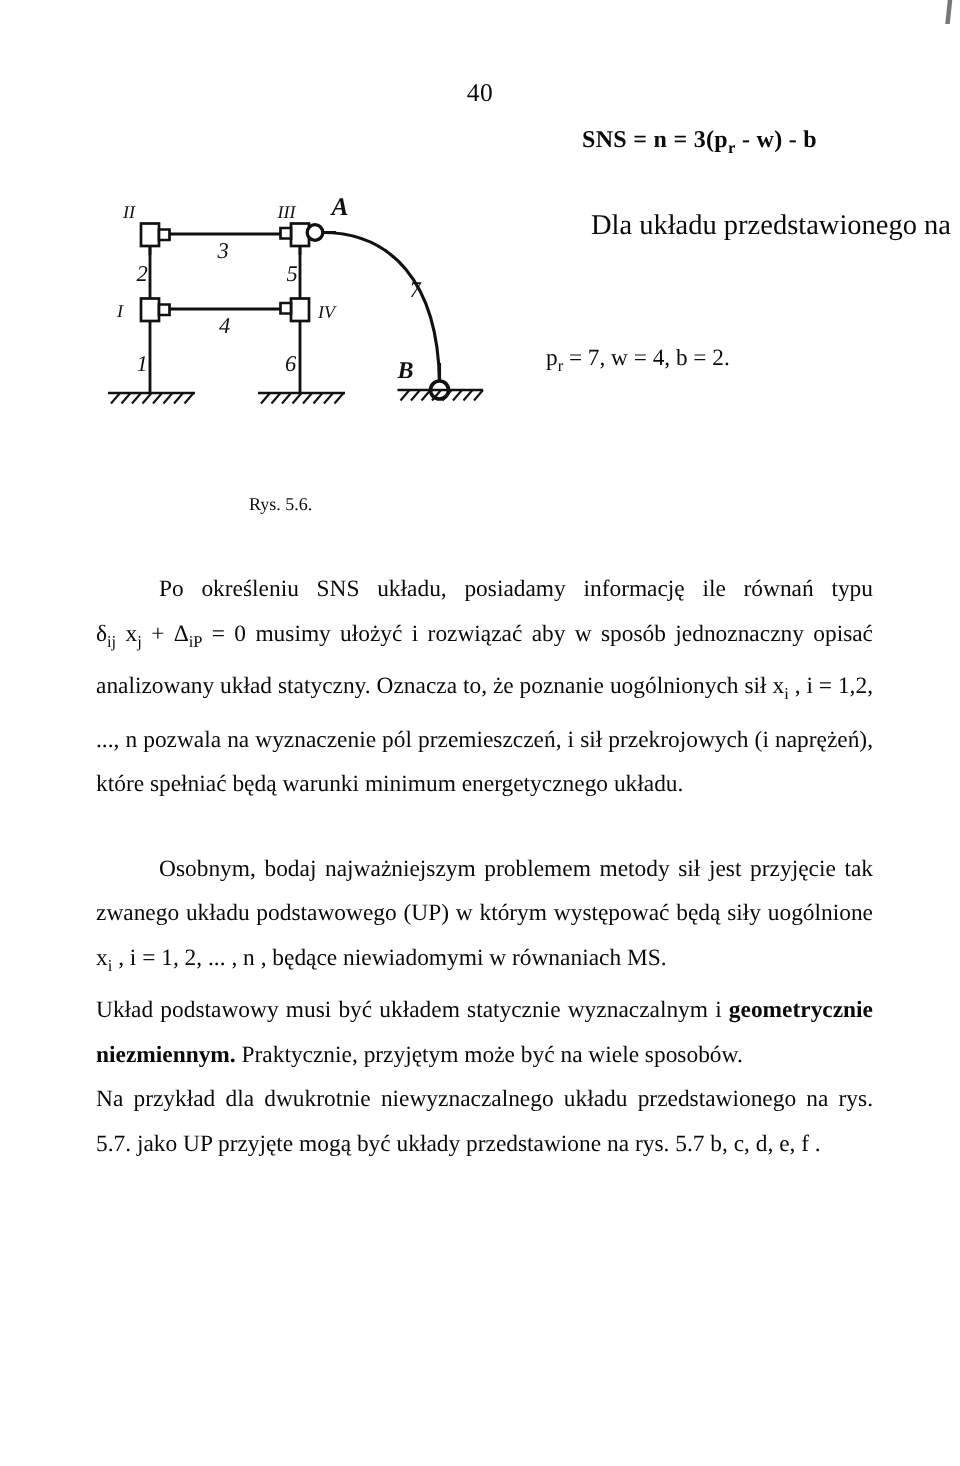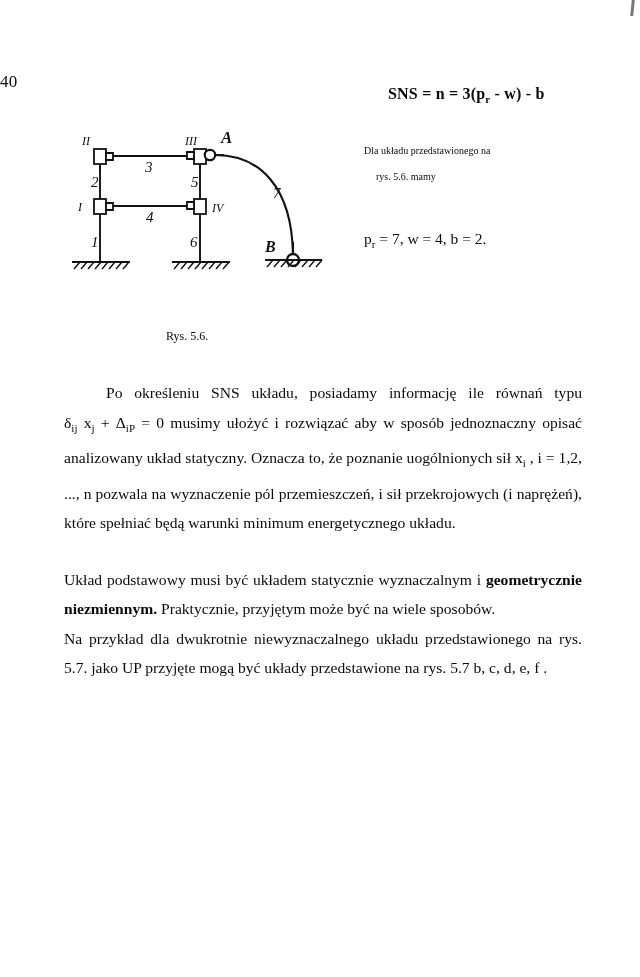--- a/index.html
+++ b/index.html
@@ -28,46 +28,46 @@
     transform: skewX(-6deg);
     opacity: .75;
   }
 
   
   .page-number {
     position: absolute;
     top: 52px;
     left: 0;
     width: 640px;
-    text-align: left;
+    text-align: center;
     font-size: 17px;
     letter-spacing: .3px;
-    margin-top: 20px;
   }
 
   
   .top-formula {
     position: absolute;
     top: 85px;
     left: 388px;
     font-size: 16px;
     font-weight: bold;
     white-space: nowrap;
     letter-spacing: .2px;
   }
   .top-formula sub { font-size: 11px; font-weight: bold; }
 
   
   .side-text {
     position: absolute;
     left: 364px;
     top: 138px;
     width: 270px;
-    font-size: 10px;
+    font-size: 19px;
     line-height: 26px;
+    text-align: right;
   }
   .side-text .ln2 { margin-left: 12px; }
 
   .side-values {
     position: absolute;
     left: 364px;
     top: 226px;
     width: 276px;
     font-size: 15.5px;
     line-height: 25px;
@@ -119,21 +119,20 @@
 <div class="page">
 
   <div class="scan-mark"></div>
 
   <div class="page-number">40</div>
 
   <div class="top-formula"><span>SNS = n = 3(p</span><sub>r</sub><span> - w) - b</span></div>
 
   <div class="side-text">
     <div>Dla układu przedstawionego na</div>
-    <div class="ln2">rys. 5.6. mamy</div>
   </div>
 
   <div class="side-values">
     <div><span>p</span><sub>r</sub><span> = 7,  w = 4,  b = 2.</span></div>
   </div>
 
   <div class="diagram">
     <svg width="300" height="160" viewBox="0 0 300 160" xmlns="http://www.w3.org/2000/svg">
       <g stroke="#111" fill="none" stroke-width="1.9" stroke-linecap="square">
 
@@ -237,19 +236,20 @@
   </div>
 
   <div class="fig-caption">Rys. 5.6.</div>
 
   <div class="body">
 
     <p class="para indent"><span>Po określeniu SNS układu, posiadamy informację ile równań typu </span><span class="nowrap"><span>δ</span><sub>ij</sub><span> x</span><sub>j</sub><span> + Δ</span><sub>iP</sub><span> = 0</span></span><span>  musimy ułożyć i rozwiązać aby w sposób jednoznaczny opisać analizowany układ statyczny.  Oznacza to, że poznanie uogólnionych sił x</span><sub>i</sub><span> , i = 1,2, ..., n  pozwala na wyznaczenie pól przemieszczeń, i sił przekrojowych  (i naprężeń), które spełniać będą warunki minimum energetycznego układu.</span></p>
 
     <div class="gap-lg"></div>
 
+    <p class="para indent"><span>Osobnym, bodaj najważniejszym problemem metody sił jest przyjęcie tak zwanego układu podstawowego (UP) w którym występować będą siły uogólnione x</span><sub>i</sub><span> , i = 1, 2, ... , n , będące niewiadomymi w równaniach MS.</span></p>
 
     <p class="para"><span>Układ podstawowy musi być układem statycznie wyznaczalnym i </span><b>geometrycznie niezmiennym.</b><span> Praktycznie, przyjętym może być na wiele sposobów.</span></p>
 
     <p class="para"><span>Na przykład dla dwukrotnie niewyznaczalnego układu przedstawionego na rys. 5.7. jako UP przyjęte mogą być układy przedstawione na rys. 5.7 b, c, d, e, f .</span></p>
   </div>
 
 </div>
 
 </body></html>

